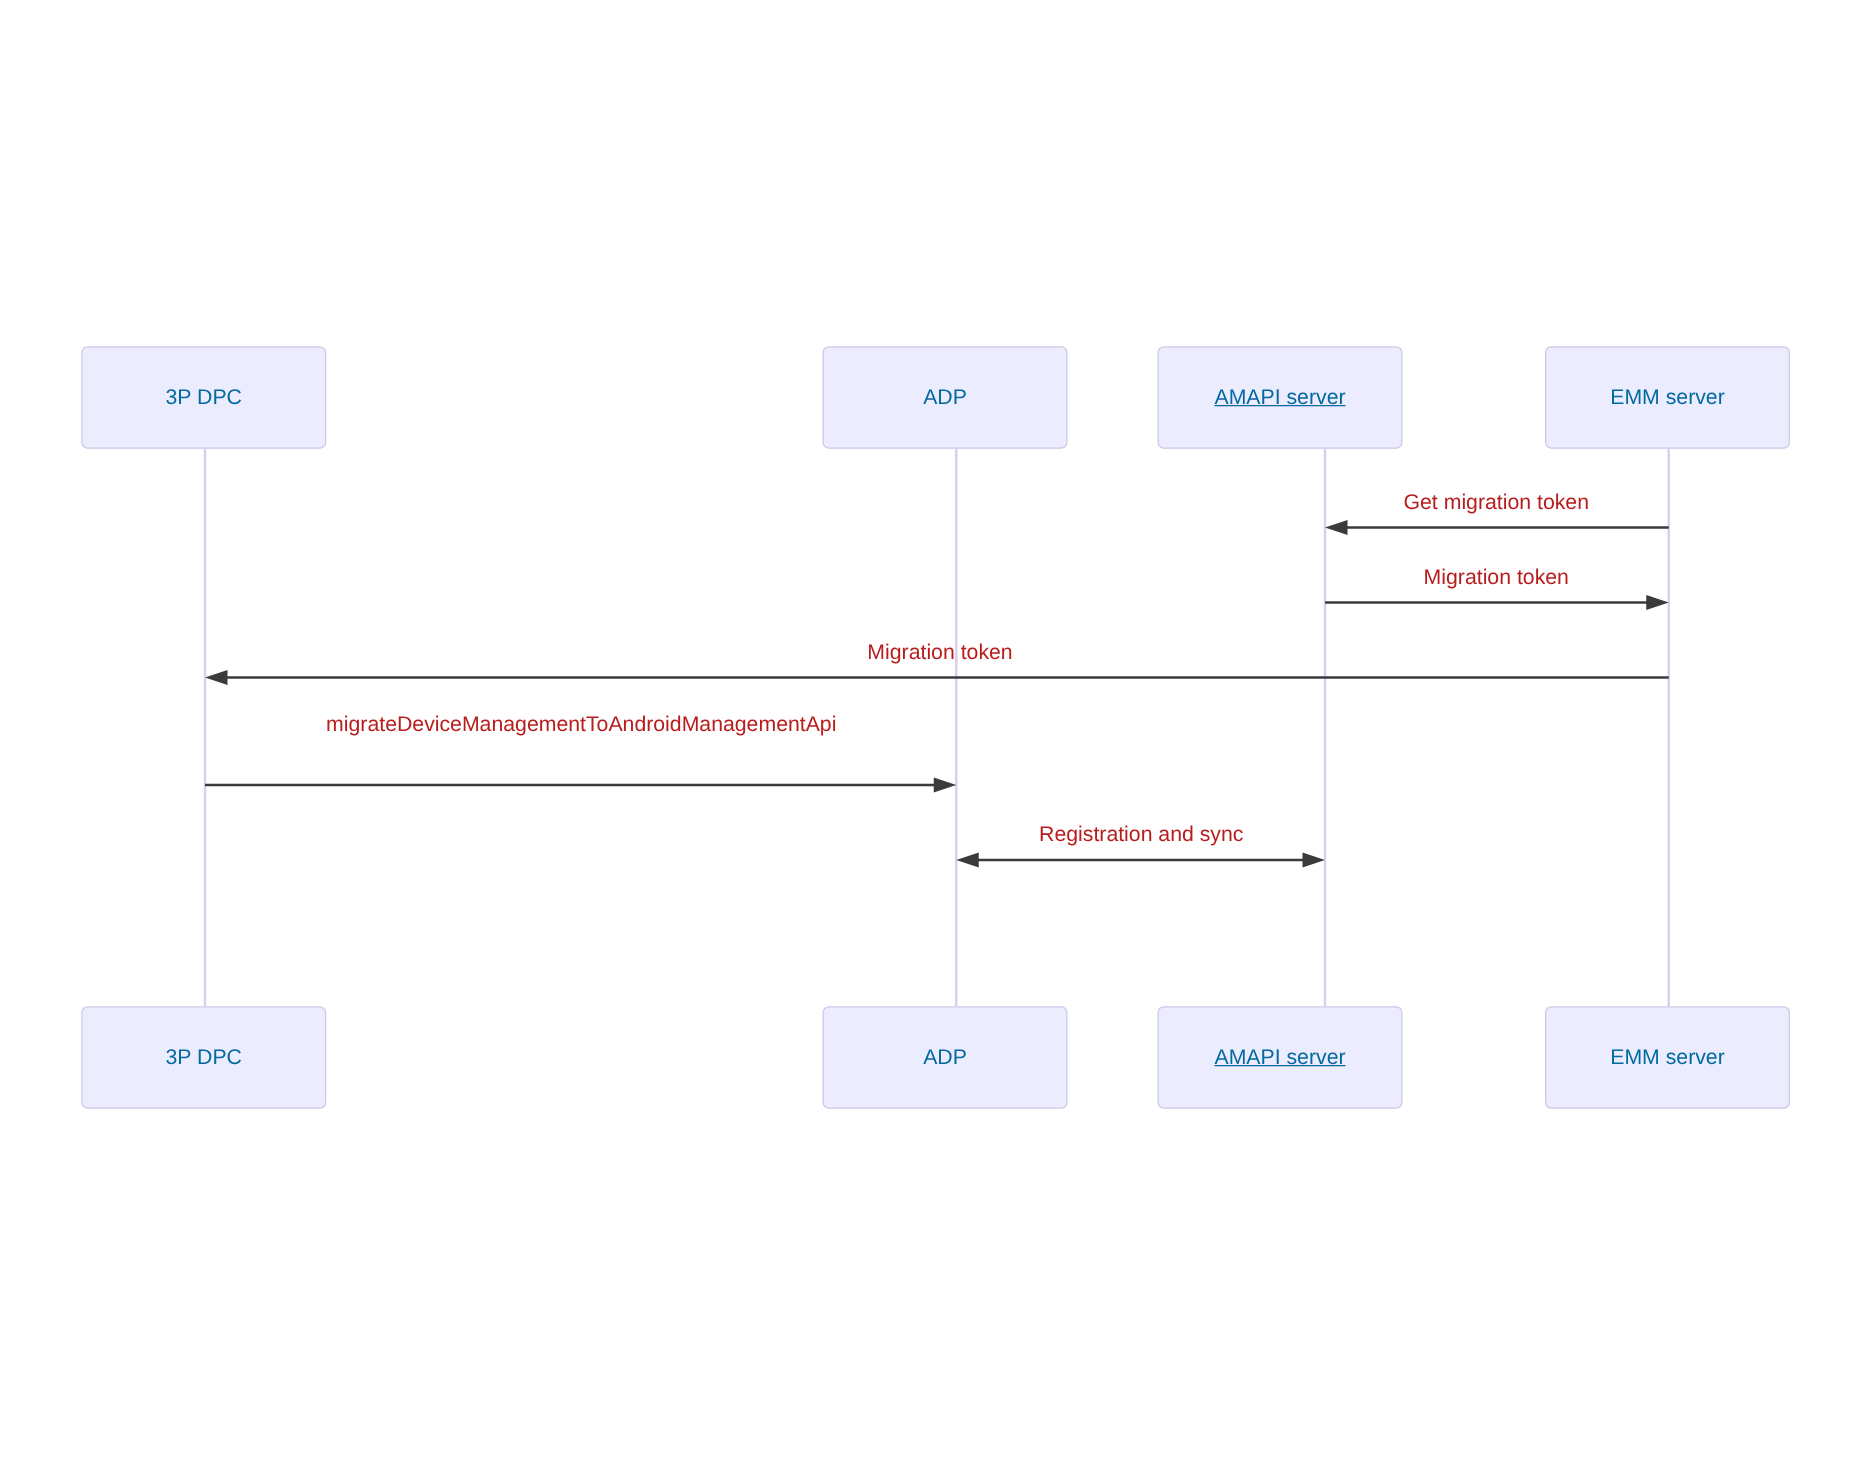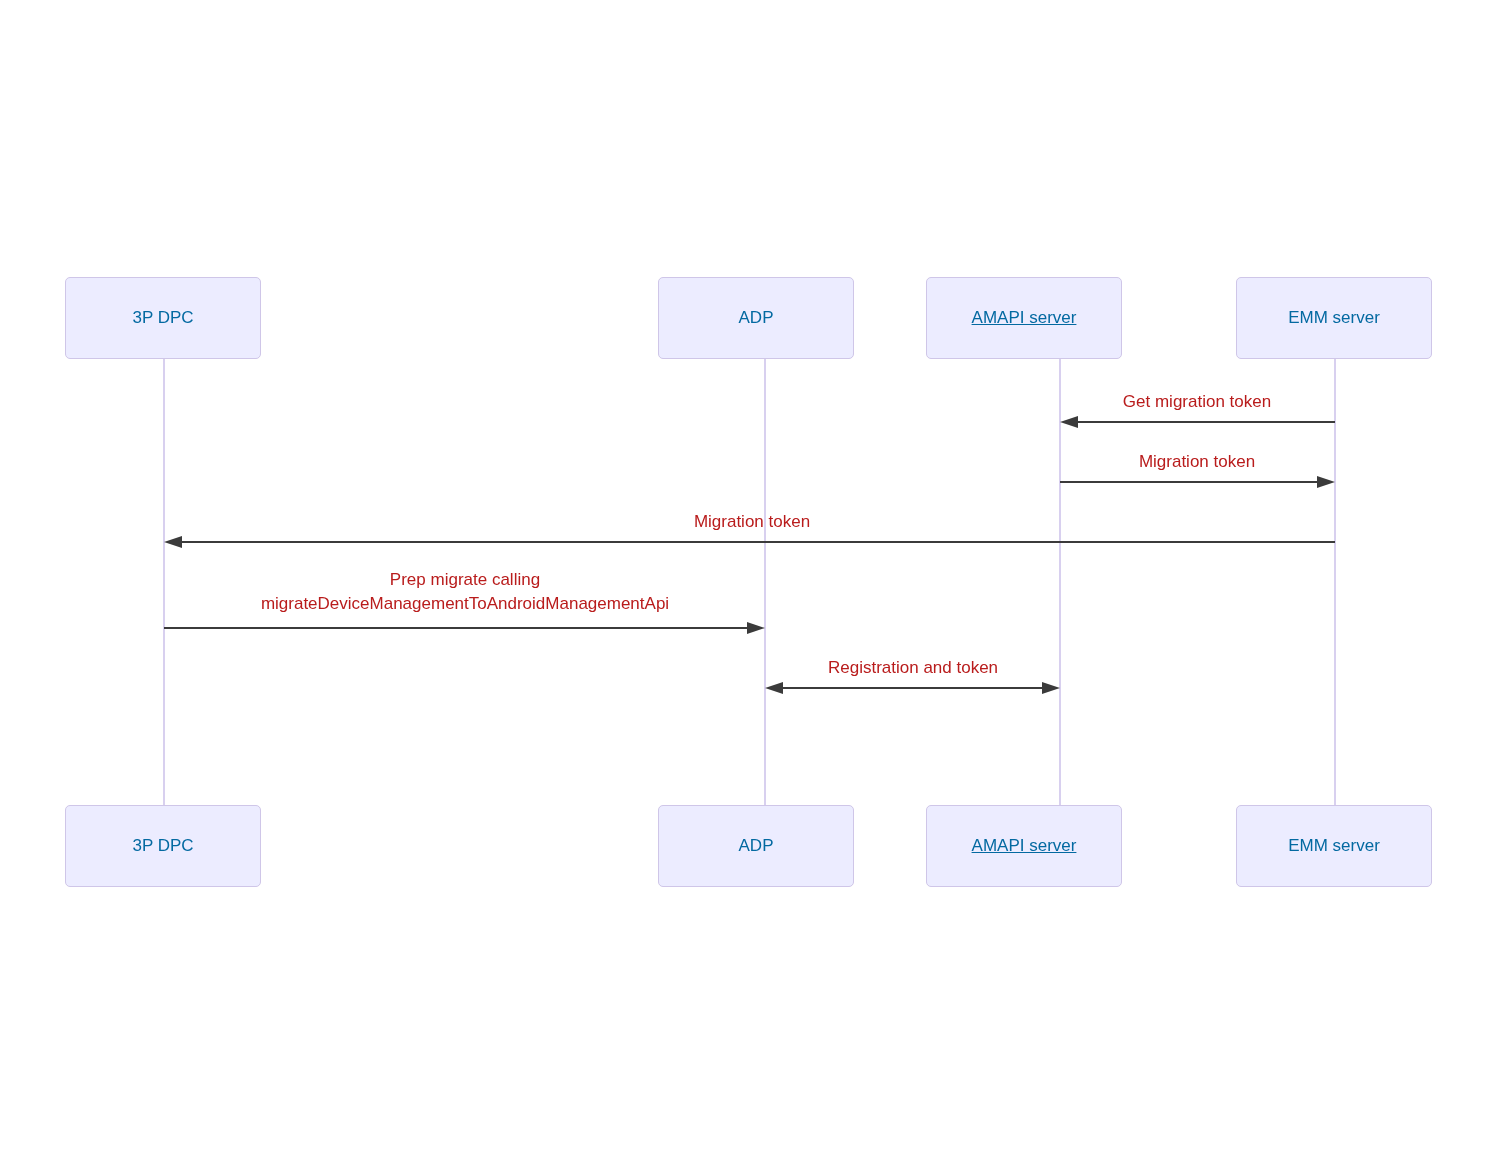--- a/index.html
+++ b/index.html
@@ -134,29 +134,28 @@
     <polygon class="arrow-head" points="275,7 257,1 257,13"></polygon>
   </svg>
 
   <div class="msg-label lbl-3">Migration token</div>
   <svg class="arrow-svg arr-3" width="1171" height="14">
     <line class="arrow-line" x1="6" y1="7" x2="1171" y2="7"></line>
     <polygon class="arrow-head" points="0,7 18,1 18,13"></polygon>
   </svg>
 
   <div class="msg-label lbl-4">
-    <div>Prep migrate calling</div>
     <div>migrateDeviceManagementToAndroidManagementApi</div>
   </div>
   <svg class="arrow-svg arr-4" width="601" height="14">
     <line class="arrow-line" x1="0" y1="7" x2="595" y2="7"></line>
     <polygon class="arrow-head" points="601,7 583,1 583,13"></polygon>
   </svg>
 
-  <div class="msg-label lbl-5">Registration and token</div>
+  <div class="msg-label lbl-5">Registration and sync</div>
   <svg class="arrow-svg arr-5" width="295" height="14">
     <line class="arrow-line" x1="6" y1="7" x2="289" y2="7"></line>
     <polygon class="arrow-head" points="0,7 18,1 18,13"></polygon>
     <polygon class="arrow-head" points="295,7 277,1 277,13"></polygon>
   </svg>
 
 
   <div class="actor pos-a0 row-bottom">
     <span>3P DPC</span>
   </div>

